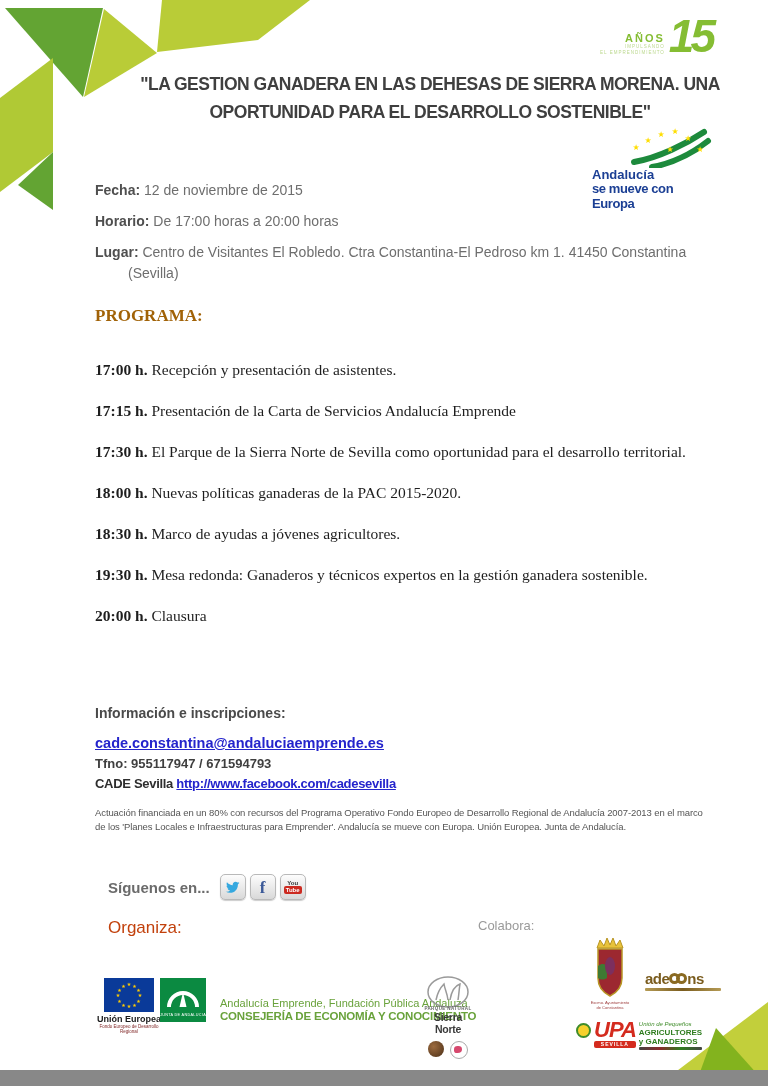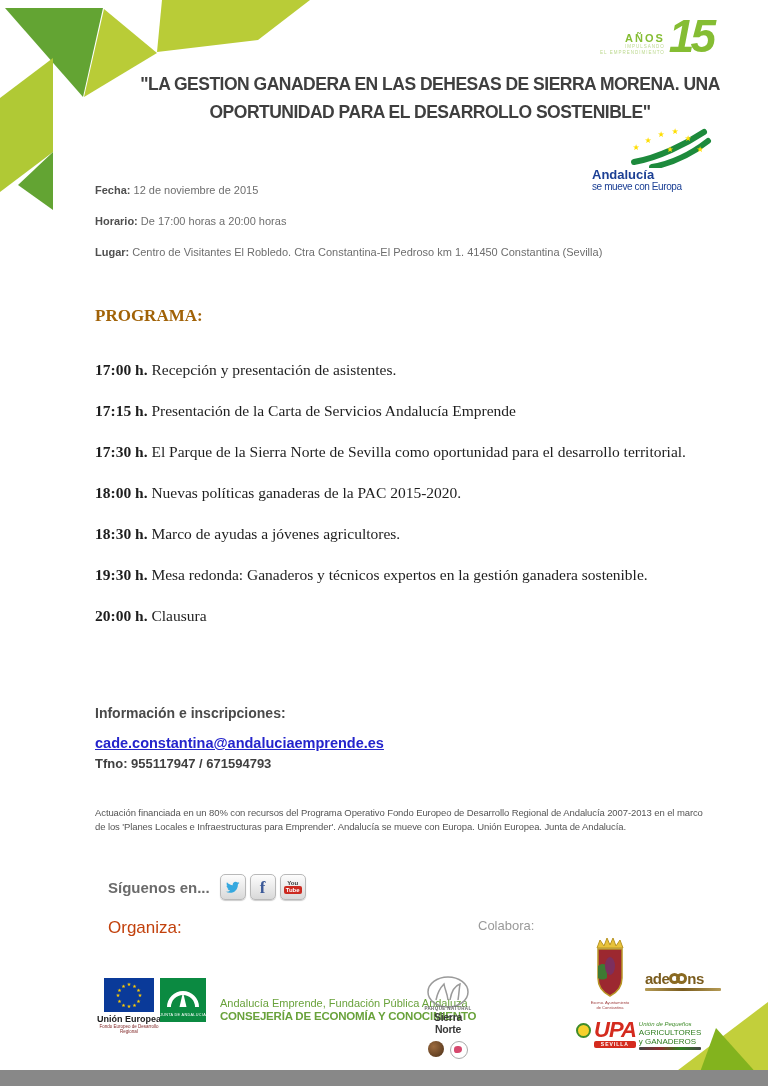--- a/index.html
+++ b/index.html
@@ -20,25 +20,25 @@
   .anos-num{color:#85bd33;font-weight:800;font-size:46px;line-height:44px;letter-spacing:-4px;font-style:italic;}
 
   
   .title{left:130px;top:70px;width:600px;text-align:center;color:#3f3f3f;
          font-weight:bold;font-size:17.5px;line-height:28px;letter-spacing:-0.5px;}
 
   
   .europa{right:50px;top:128px;width:126px;}
   .europa-swoosh{margin-left:36px;}
   .europa-l1{color:#1b3f94;font-weight:bold;font-size:13px;line-height:13px;}
-  .europa-l2{color:#1b3f94;font-weight:normal;font-size:10px;letter-spacing:-0.4px;}
+  .europa-l2{color:#1b3f94;font-weight:bold;font-size:13px;letter-spacing:-0.4px;}
 
   
   .details{left:95px;top:180px;width:622px;}
-  .detail-row{font-size:11px;line-height:21px;color:#6e6e6e;margin-bottom:10px;
+  .detail-row{font-size:14px;line-height:21px;color:#6e6e6e;margin-bottom:10px;
               padding-left:33px;text-indent:-33px;}
   .dlabel{font-weight:bold;color:#4f4f4f;}
 
   
   .prog-head{left:95px;top:306px;width:620px;
              font-family:"Liberation Serif",serif;font-weight:bold;font-size:17px;color:#a16207;}
   .prog{left:95px;top:360px;width:640px;}
   .prog-item{font-family:"Liberation Serif",serif;font-size:15.5px;color:#1e1e1e;
              height:41px;line-height:20px;}
   .ptime{font-weight:bold;}
@@ -101,21 +101,21 @@
   .ring+.ring{margin-left:-4px;}
   .ade-bar{height:3px;background:linear-gradient(90deg,#b59b55,#7a5c1e,#b59b55);margin-top:1px;border-radius:1px;}
 
   .upa{left:576px;top:1020px;display:flex;align-items:flex-start;gap:3px;}
   .upa-sun{width:11px;height:11px;border-radius:50%;background:#f6d12c;border:2px solid #3f8c2a;margin-top:3px;}
   .upa-name{color:#d42b1e;font-weight:800;font-style:italic;font-size:22px;line-height:20px;letter-spacing:-1px;}
   .upa-sub{background:#d42b1e;color:#fff;font-size:5px;font-weight:bold;text-align:center;
            border-radius:2px;padding:0 2px;line-height:7px;margin-top:1px;letter-spacing:1px;}
   .upa-right{margin-top:1px;}
   .upa-l1{font-size:6px;font-style:italic;color:#3f8c2a;line-height:7px;}
-  .upa-l2,.upa-l3{font-size:8px;font-weight:normal;color:#2f7d1f;line-height:9px;}
+  .upa-l2,.upa-l3{font-size:8px;font-weight:bold;color:#2f7d1f;line-height:9px;}
   .upa-bar{height:3px;background:linear-gradient(90deg,#444,#8a2b2b,#2f7d1f,#444);margin-top:1px;border-radius:1px;}
 </style>
 </head>
 <body>
 
 <div class="page">
 
   <svg class="abs motif-tl" width="320" height="220" viewBox="0 0 320 220">
     <polygon points="5,8 103,8 83,97" fill="#63a433"></polygon>
     <polygon points="104,9 157,53 84,97" fill="#b9cc37"></polygon>
@@ -206,20 +206,24 @@
     <div class="prog-item">
       <span class="ptime">20:00 h.</span>
       <span>Clausura</span>
     </div>
   </div>
 
   <div class="abs contact">
     <div class="c-head">Información e inscripciones:</div>
     <a class="c-mail" style="display:block" href="#">cade.constantina@andaluciaemprende.es</a>
     <div class="c-tel">Tfno: 955117947 / 671594793</div>
+    <div class="c-cade">
+      <span>CADE Sevilla</span>
+      <a href="#">http://www.facebook.com/cadesevilla</a>
+    </div>
   </div>
 
   <div class="abs legal">Actuación financiada en un 80% con recursos del Programa Operativo Fondo Europeo de Desarrollo Regional de Andalucía 2007-2013 en el marco de los 'Planes Locales e Infraestructuras para Emprender'. Andalucía se mueve con Europa. Unión Europea. Junta de Andalucía.</div>
 
   <div class="abs social">
     <span class="social-label">Síguenos en...</span>
     <div class="sbtn">
       <svg width="15" height="15" viewBox="0 0 24 24">
         <path fill="#35a8df" d="M23.4 4.8c-.8.36-1.66.6-2.56.72.92-.55 1.63-1.43 1.96-2.47-.86.51-1.82.88-2.84 1.08A4.48 4.48 0 0 0 12.3 7.2c0 .35.04.7.11 1.03-3.72-.19-7.02-1.97-9.23-4.68-.39.66-.61 1.43-.61 2.25 0 1.55.79 2.92 2 3.72-.74-.02-1.43-.23-2.03-.56v.06c0 2.17 1.54 3.98 3.59 4.39-.38.1-.77.16-1.18.16-.29 0-.57-.03-.84-.08.57 1.78 2.22 3.07 4.18 3.11A8.98 8.98 0 0 1 1 18.58a12.67 12.67 0 0 0 6.86 2.01c8.23 0 12.73-6.82 12.73-12.73l-.01-.58c.87-.63 1.63-1.42 2.22-2.31-.8.36-1.66.6-2.4.63z"></path>
       </svg>

